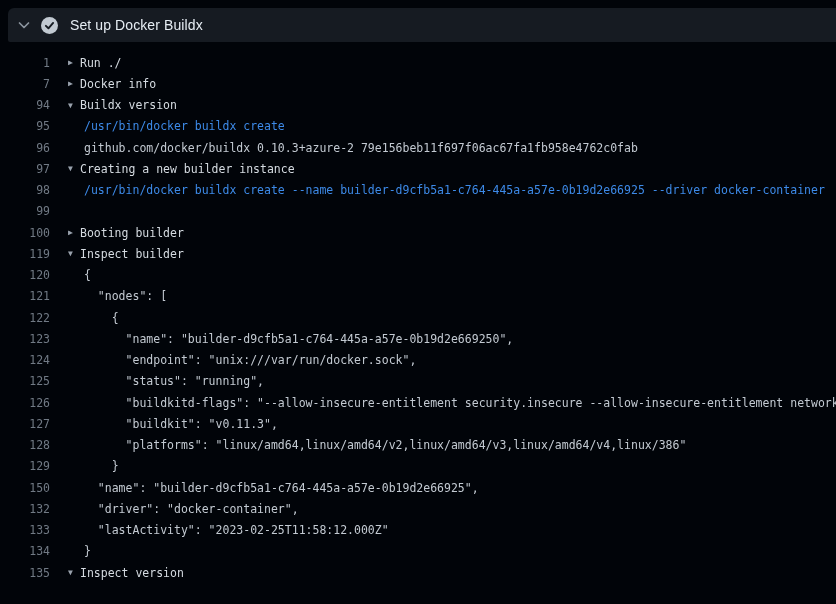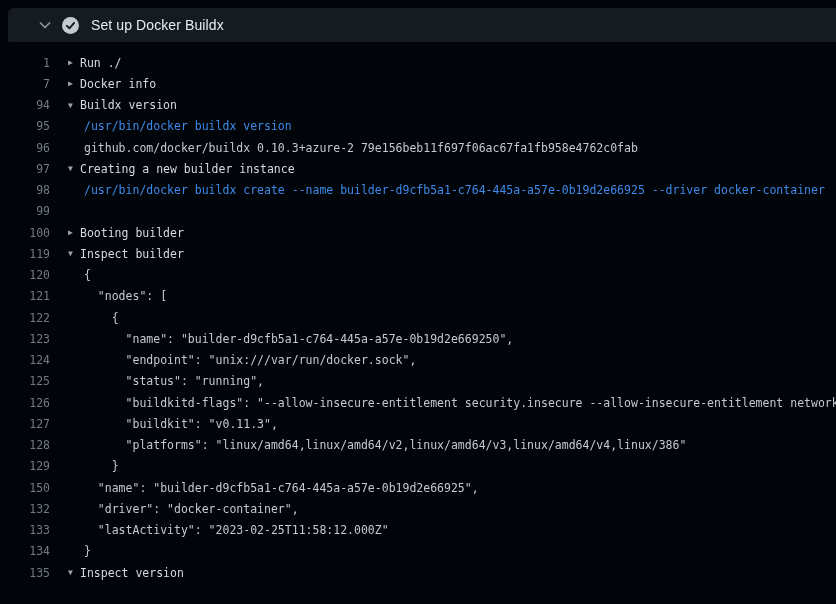--- a/index.html
+++ b/index.html
@@ -11,21 +11,21 @@
   }
   #stage { position: relative; width: 836px; height: 604px; background: #010409; }
 
   
   .step-header {
     position: absolute; left: 8px; top: 8px; right: 0; height: 34px;
     background: #161b22;
     border-top-left-radius: 6px;
     border-bottom-left-radius: 2px;
     display: flex; align-items: center;
-    padding-left: 29px;
+    padding-left: 8px;
     cursor: pointer;
   }
   .chevron { width: 16px; height: 16px; flex: none; display: block; }
   .status-circle { width: 17px; height: 17px; flex: none; margin-left: 9px; display: block; }
   .step-title {
     margin-left: 12px;
     color: #e6edf3;
     font-size: 14px;
     font-weight: 500;
     letter-spacing: 0.1px;
@@ -80,21 +80,21 @@
       <circle cx="8" cy="8" r="8" fill="#c2cad2"></circle>
       <polyline points="4.6,8.3 7,10.6 11.4,5.6" fill="none" stroke="#161b22" stroke-width="1.8" stroke-linecap="round" stroke-linejoin="round"></polyline>
     </svg>
     <span class="step-title">Set up Docker Buildx</span>
   </div>
 
   <div class="log" id="log">
       <div class="row"><span class="num">1</span><div class="content group"><span class="arrow">▶</span><span class="grouptext">Run ./</span></div></div>
       <div class="row"><span class="num">7</span><div class="content group"><span class="arrow">▶</span><span class="grouptext">Docker info</span></div></div>
       <div class="row"><span class="num">94</span><div class="content group"><span class="arrow">▼</span><span class="grouptext">Buildx version</span></div></div>
-      <div class="row"><span class="num">95</span><div class="content plain"><span class="command">/usr/bin/docker buildx version</span></div></div>
+      <div class="row"><span class="num">95</span><div class="content plain"><span class="command">/usr/bin/docker buildx create</span></div></div>
       <div class="row"><span class="num">96</span><div class="content plain"><span class="output">github.com/docker/buildx 0.10.3+azure-2 79e156beb11f697f06ac67fa1fb958e4762c0fab</span></div></div>
       <div class="row"><span class="num">97</span><div class="content group"><span class="arrow">▼</span><span class="grouptext">Creating a new builder instance</span></div></div>
       <div class="row"><span class="num">98</span><div class="content plain"><span class="command">/usr/bin/docker buildx create --name builder-d9cfb5a1-c764-445a-a57e-0b19d2e66925 --driver docker-container</span></div></div>
       <div class="row"><span class="num">99</span></div>
       <div class="row"><span class="num">100</span><div class="content group"><span class="arrow">▶</span><span class="grouptext">Booting builder</span></div></div>
       <div class="row"><span class="num">119</span><div class="content group"><span class="arrow">▼</span><span class="grouptext">Inspect builder</span></div></div>
       <div class="row"><span class="num">120</span><div class="content plain"><span class="output">{</span></div></div>
       <div class="row"><span class="num">121</span><div class="content plain"><span class="output">  "nodes": [</span></div></div>
       <div class="row"><span class="num">122</span><div class="content plain"><span class="output">    {</span></div></div>
       <div class="row"><span class="num">123</span><div class="content plain"><span class="output">      "name": "builder-d9cfb5a1-c764-445a-a57e-0b19d2e669250",</span></div></div>

